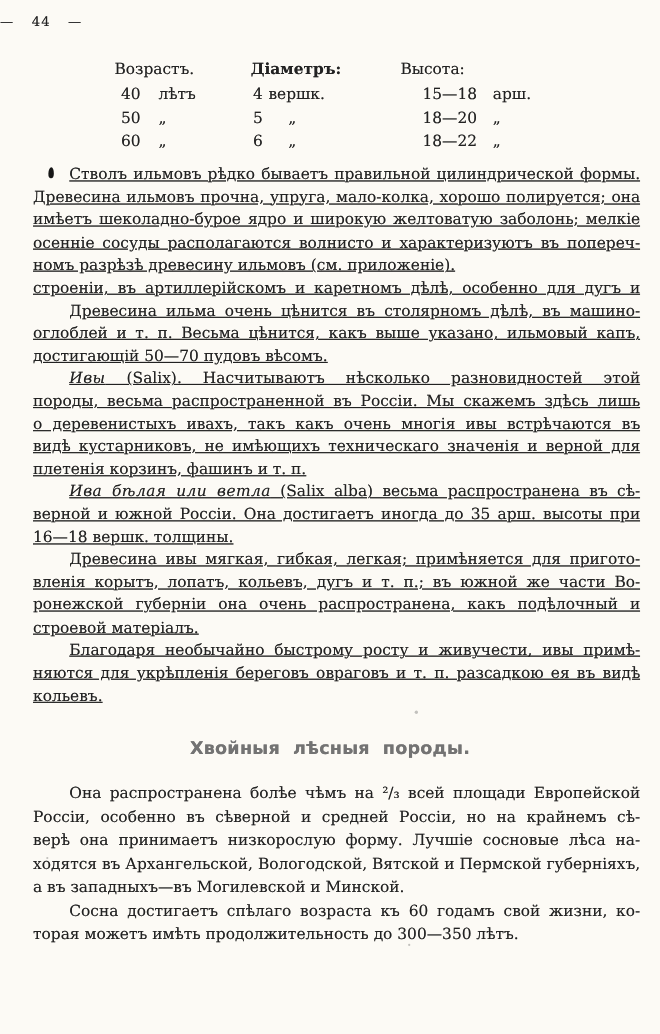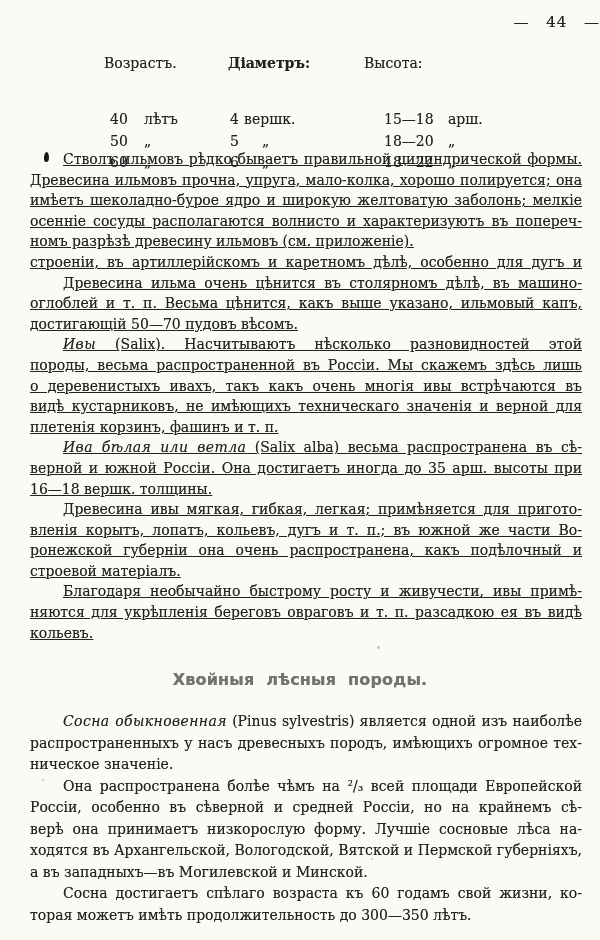--- a/index.html
+++ b/index.html
@@ -10,35 +10,35 @@
     background: #fcfaf5;
     color: #222;
     font-family: "DejaVu Serif", serif;
     overflow: hidden;
     text-shadow: 0 0 0.3px rgba(45,45,45,0.55);
   }
 
   
   .pgnum {
     position: absolute; top: 13px; left: 0; width: 100%;
-    text-align: right; font-size: 15px; letter-spacing: 1px; word-spacing: 11px;
+    text-align: left; font-size: 12px; letter-spacing: 1px; word-spacing: 11px;
   }
 
   
   .tbl { position: absolute; top: 55px; left: 0; width: 600px; height: 90px; font-size: 14px; }
   .trow { position: absolute; left: 0; width: 100%; height: 21px; }
   .trow.thead { top: 0; }
   .trow.r0 { top: 23px; }
   .trow.r1 { top: 44.5px; }
   .trow.r2 { top: 66px; }
   .th { position: absolute; white-space: nowrap; }
   .th.h0 { left: 104px; }
   .th.h1 { left: 228px; font-weight: bold; }
   .th.h2 { left: 364px; }
-  .cell { position: absolute; white-space: nowrap; margin-top: 33px; }
+  .cell { position: absolute; white-space: nowrap; }
   .cell.c0 { left: 110px; }
   .cell.c1 { left: 230px; }
   .cell.c2 { left: 384px; }
   .cell .val { display: inline-block; }
   .cell.c0 .val { width: 34px; }
   .cell.c1 .val { width: 14px; }
   .cell.c2 .val { width: 64px; }
   .cell.c1 .unit.ditto { margin-left: 18px; }
 
   
@@ -144,25 +144,20 @@
         <div class="bl first">Благодаря необычайно быстрому росту и живучести, ивы примѣ-</div>
         <div class="bl">няются для укрѣпленія береговъ овраговъ и т. п. разсадкою ея въ видѣ</div>
         <div class="bl last">кольевъ.</div>
       </div>
     </div>
 
   <div class="heading">Хвойныя лѣсныя породы.</div>
 
   <div class="block blockB">
       <div class="para">
-        <div class="bl first"><i>Сосна обыкновенная</i> (Pinus sylvestris) является одной изъ наиболѣе</div>
-        <div class="bl">распространенныхъ у насъ древесныхъ породъ, имѣющихъ огромное тех-</div>
-        <div class="bl last">ническое значеніе.</div>
-      </div>
-      <div class="para">
         <div class="bl first">Она распространена болѣе чѣмъ на ²/₃ всей площади Европейской</div>
         <div class="bl">Россіи, особенно въ сѣверной и средней Россіи, но на крайнемъ сѣ-</div>
         <div class="bl">верѣ она принимаетъ низкорослую форму. Лучшіе сосновые лѣса на-</div>
         <div class="bl">ходятся въ Архангельской, Вологодской, Вятской и Пермской губерніяхъ,</div>
         <div class="bl last">а въ западныхъ—въ Могилевской и Минской.</div>
       </div>
       <div class="para">
         <div class="bl first">Сосна достигаетъ спѣлаго возраста къ 60 годамъ свой жизни, ко-</div>
         <div class="bl last">торая можетъ имѣть продолжительность до 300—350 лѣтъ.</div>
       </div>

